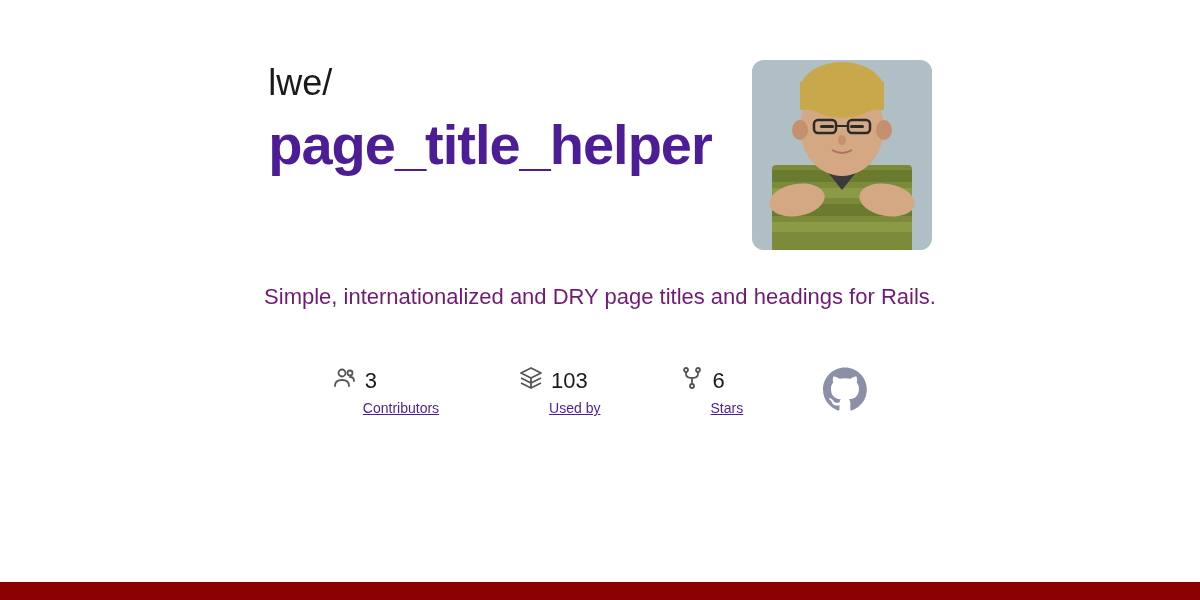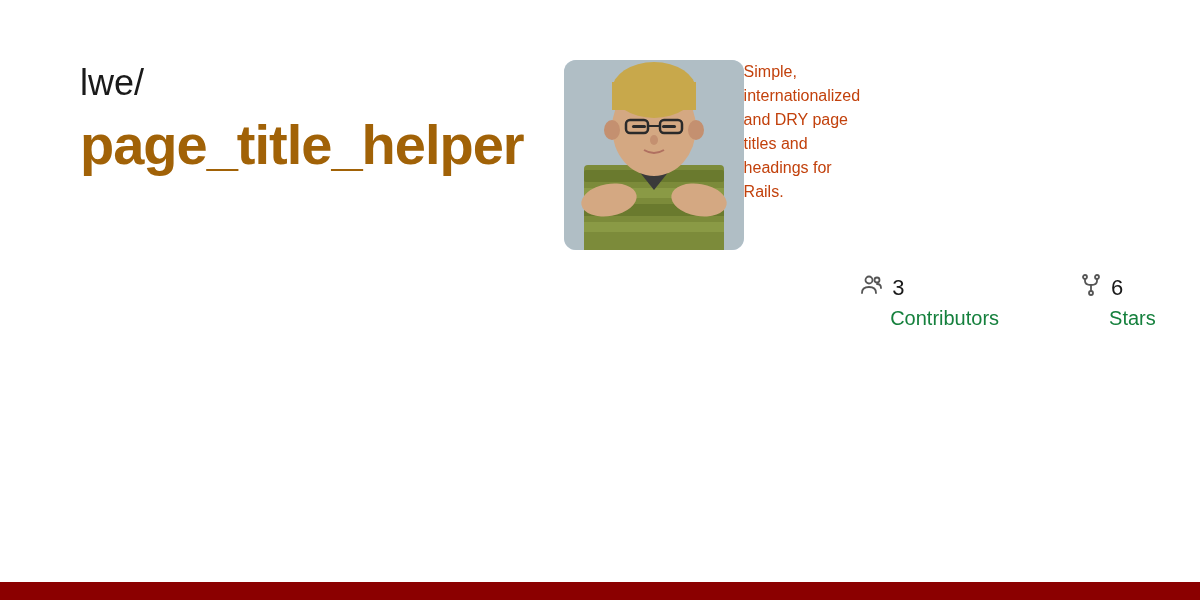--- a/index.html
+++ b/index.html
@@ -14,23 +14,24 @@
       background-color: #ffffff;
       font-family: -apple-system, BlinkMacSystemFont, 'Segoe UI', Helvetica, Arial, sans-serif;
       overflow: hidden;
       display: flex;
       flex-direction: column;
     }
 
     .main-content {
       flex: 1;
       display: flex;
-      flex-direction: row;
+      flex-direction: column;
       padding: 60px 80px 40px 80px;
       position: relative;
+      align-items: center;
     }
 
     .repo-header {
       display: flex;
       justify-content: space-between;
       align-items: flex-start;
       margin-bottom: 30px;
     }
 
     .repo-title-section {
@@ -41,21 +42,21 @@
       font-size: 36px;
       font-weight: 400;
       color: #1a1a1a;
       line-height: 1.3;
       margin-bottom: 4px;
     }
 
     .repo-name {
       font-size: 56px;
       font-weight: 700;
-      color: #a16207;
+      color: #4c1d95;
       line-height: 1.2;
       letter-spacing: -1px;
     }
 
     .repo-avatar {
       width: 180px;
       height: 190px;
       border-radius: 12px;
       background: #c8d8e8;
       overflow: hidden;
@@ -64,24 +65,24 @@
       position: relative;
     }
 
     
     .avatar-svg {
       width: 100%;
       height: 100%;
     }
 
     .repo-description {
-      font-size: 16px;
-      color: #c2410c;
+      font-size: 22px;
+      color: #701a75;
       line-height: 1.5;
-      margin-bottom: 26px;
+      margin-bottom: 53px;
       max-width: 680px;
     }
 
     .stats-row {
       display: flex;
       align-items: center;
       gap: 0;
     }
 
     .stat-item {
@@ -103,23 +104,24 @@
       font-size: 22px;
     }
 
     .stat-number {
       font-size: 22px;
       font-weight: 500;
       color: #1a1a1a;
     }
 
     .stat-label {
-      font-size: 20px;
-      color: #15803d;
+      font-size: 14px;
+      color: #4c1d95;
       margin-left: 30px;
+      text-decoration: underline;
     }
 
     .github-mark {
       margin-left: auto;
       color: #888888;
     }
 
     .github-mark svg {
       width: 44px;
       height: 44px;
@@ -202,20 +204,34 @@
             <path d="M2 20c0-4 3-6 7-6s7 2 7 6" stroke="#555" stroke-width="1.8" fill="none" stroke-linecap="round"></path>
             <path d="M17 11c1.5 0 4 .8 4 4" stroke="#555" stroke-width="1.8" fill="none" stroke-linecap="round"></path>
             <circle cx="17" cy="7" r="2.5" stroke="#555" stroke-width="1.8" fill="none"></circle>
           </svg>
         </span>
         <span class="stat-number">3</span>
       </div>
       <span class="stat-label">Contributors</span>
     </div>
 
+    <div class="stat-item">
+      <div class="stat-top">
+        <span class="stat-icon">
+          <svg class="icon-svg" viewBox="0 0 24 24" xmlns="http://www.w3.org/2000/svg">
+            <path d="M12 2L2 7l10 5 10-5-10-5z" stroke="#555" stroke-width="1.8" fill="none" stroke-linejoin="round"></path>
+            <path d="M2 17l10 5 10-5" stroke="#555" stroke-width="1.8" fill="none" stroke-linejoin="round"></path>
+            <path d="M2 12l10 5 10-5" stroke="#555" stroke-width="1.8" fill="none" stroke-linejoin="round"></path>
+            <line x1="12" y1="12" x2="12" y2="22" stroke="#555" stroke-width="1.8"></line>
+          </svg>
+        </span>
+        <span class="stat-number">103</span>
+      </div>
+      <span class="stat-label">Used by</span>
+    </div>
 
 
     <div class="stat-item">
       <div class="stat-top">
         <span class="stat-icon">
           <svg class="icon-svg" viewBox="0 0 24 24" xmlns="http://www.w3.org/2000/svg">
             <circle cx="6" cy="4" r="2" stroke="#555" stroke-width="1.8" fill="none"></circle>
             <circle cx="18" cy="4" r="2" stroke="#555" stroke-width="1.8" fill="none"></circle>
             <circle cx="12" cy="20" r="2" stroke="#555" stroke-width="1.8" fill="none"></circle>
             <path d="M6 6v2c0 3 3 4 6 4s6-1 6-4V6" stroke="#555" stroke-width="1.8" fill="none" stroke-linecap="round"></path>

